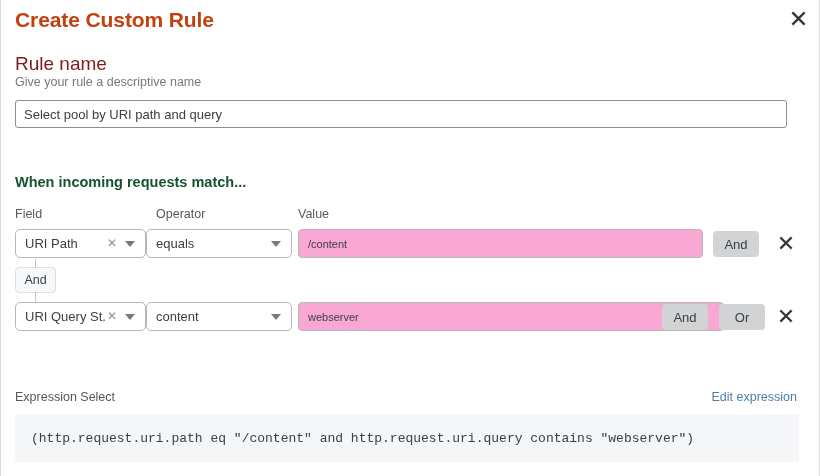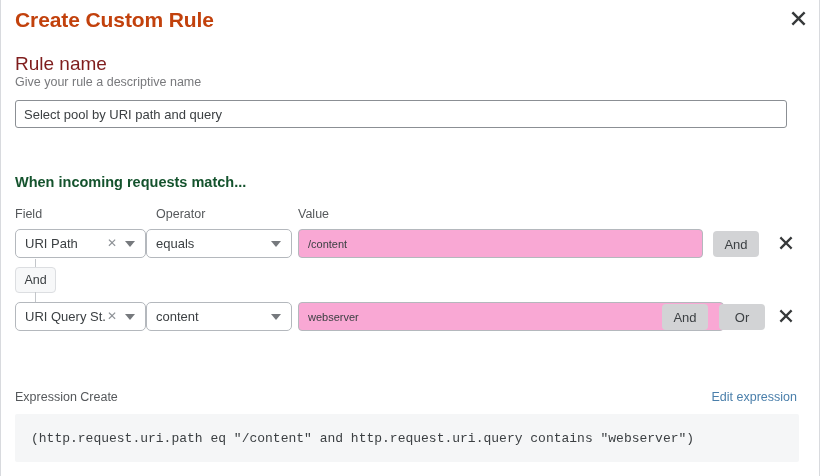--- a/index.html
+++ b/index.html
@@ -325,17 +325,17 @@
     <input class="value-input w2" value="webserver" style="">
     <button class="logic-btn logic-and">And</button>
     <button class="logic-btn logic-or">Or</button>
     <button class="del-btn">
       <svg width="14" height="14" viewBox="0 0 14 14">
         <path d="M2.2 2.2 L11.8 11.8 M11.8 2.2 L2.2 11.8" stroke="#36393a" stroke-width="2.3" stroke-linecap="square"></path>
       </svg>
     </button>
   </div>
 
-  <div class="expr-label">Expression Create</div>
+  <div class="expr-label">Expression Select</div>
   <a class="expr-edit">Edit expression</a>
   <div class="expr-code">(http.request.uri.path eq "/content" and http.request.uri.query contains "webserver")</div>
 
 </div>
 
 </body></html>

